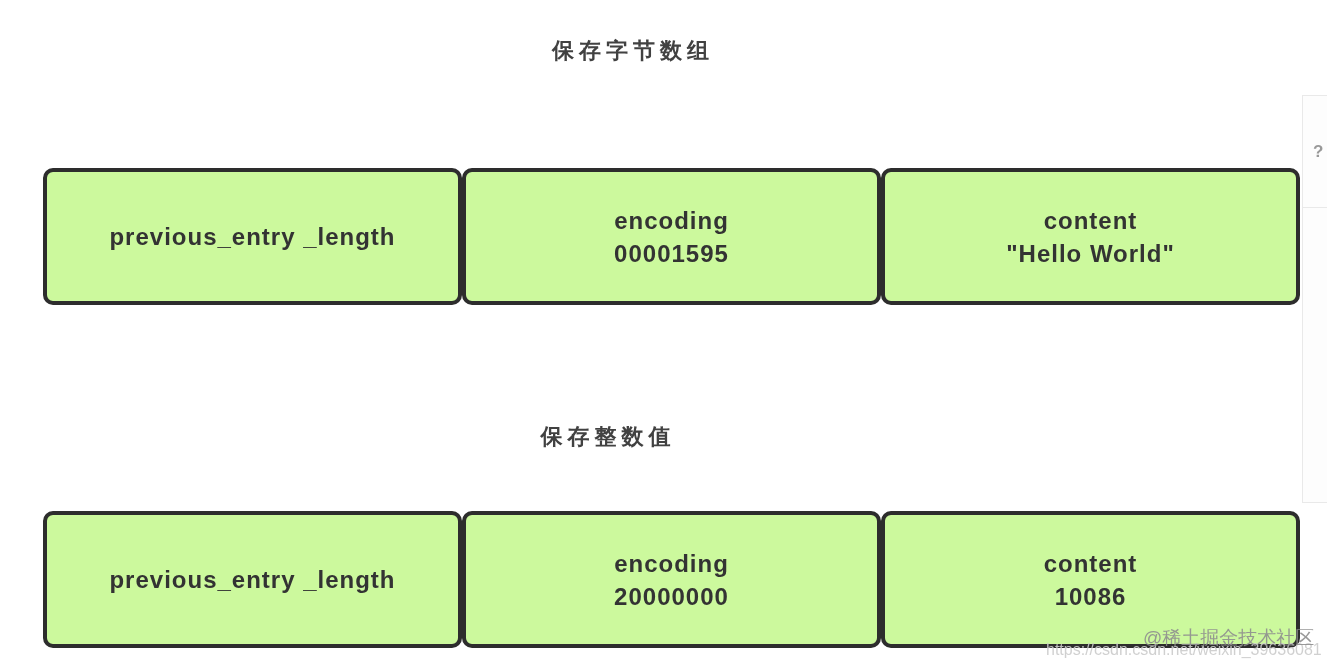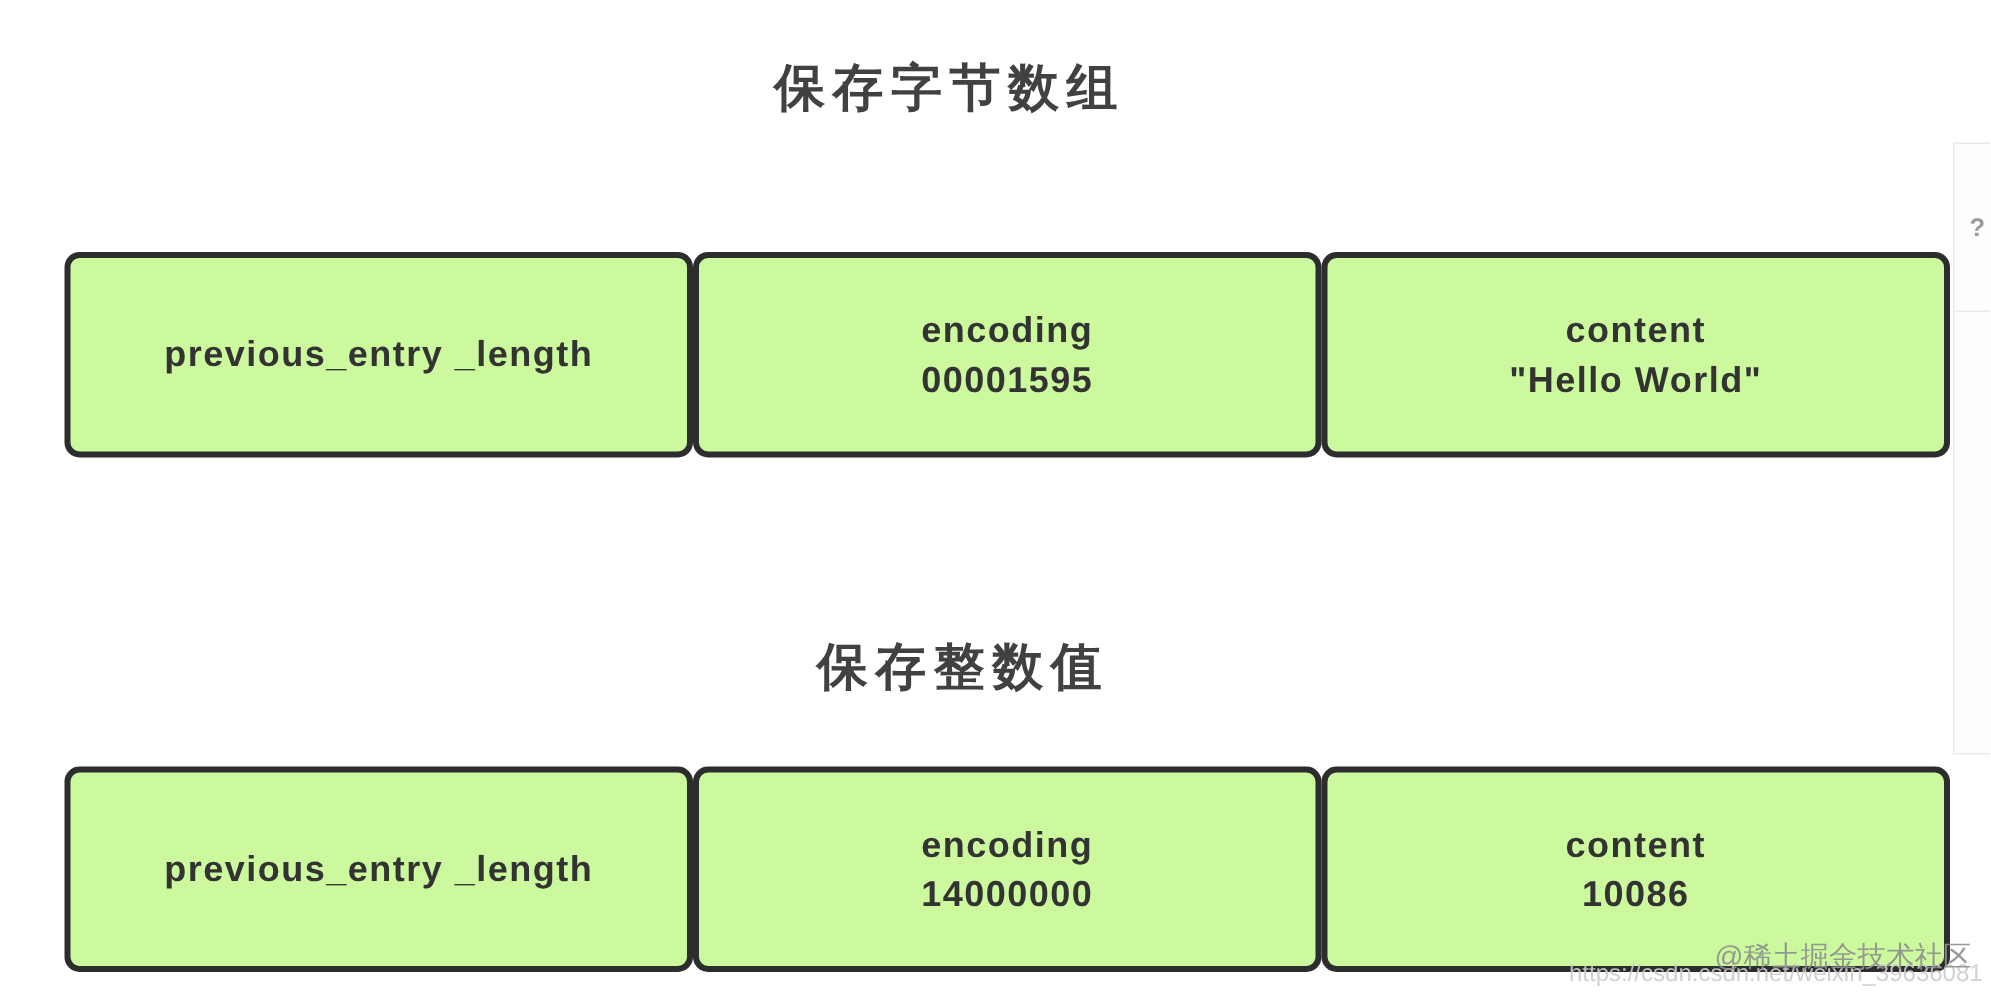--- a/index.html
+++ b/index.html
@@ -19,28 +19,28 @@
     position:relative;
     width:1327px;height:665px;
     background:var(--page-bg);
     overflow:hidden;
     font-family:"Liberation Sans", sans-serif;
   }
   .section-title{
     position:absolute;
     transform:translateX(-50%);
     font-family:Liberation Sans, sans-serif;
-    font-size:34px;
+    font-size:22px;
     font-weight:600;
     letter-spacing:5px;
     color:var(--title-text);
     white-space:nowrap;
   }
   .title-1{left:633px;top:36px;}
-  .title-2{left:642px;top:422px;}
+  .title-2{left:608px;top:422px;}
   .box-row{
     position:absolute;
     left:8px;
     width:1292px;
     height:137px;
     display:flex;
   }
   .row-1{top:168px;}
   .row-2{top:511px;}
   .field-box{
@@ -129,21 +129,21 @@
 
 <div class="section-title title-2">保存整数值</div>
 
 <div class="box-row row-2">
   <div class="field-box">
     <div class="box-line">previous_entry _length</div>
     <div class="box-line"></div>
   </div>
   <div class="field-box">
     <div class="box-line">encoding</div>
-    <div class="box-line">14000000</div>
+    <div class="box-line">20000000</div>
   </div>
   <div class="field-box">
     <div class="box-line">content</div>
     <div class="box-line">10086</div>
   </div>
 </div>
 
 <div class="side-panel">
   <div class="side-panel-cell">
     <button class="help-button">?</button>

